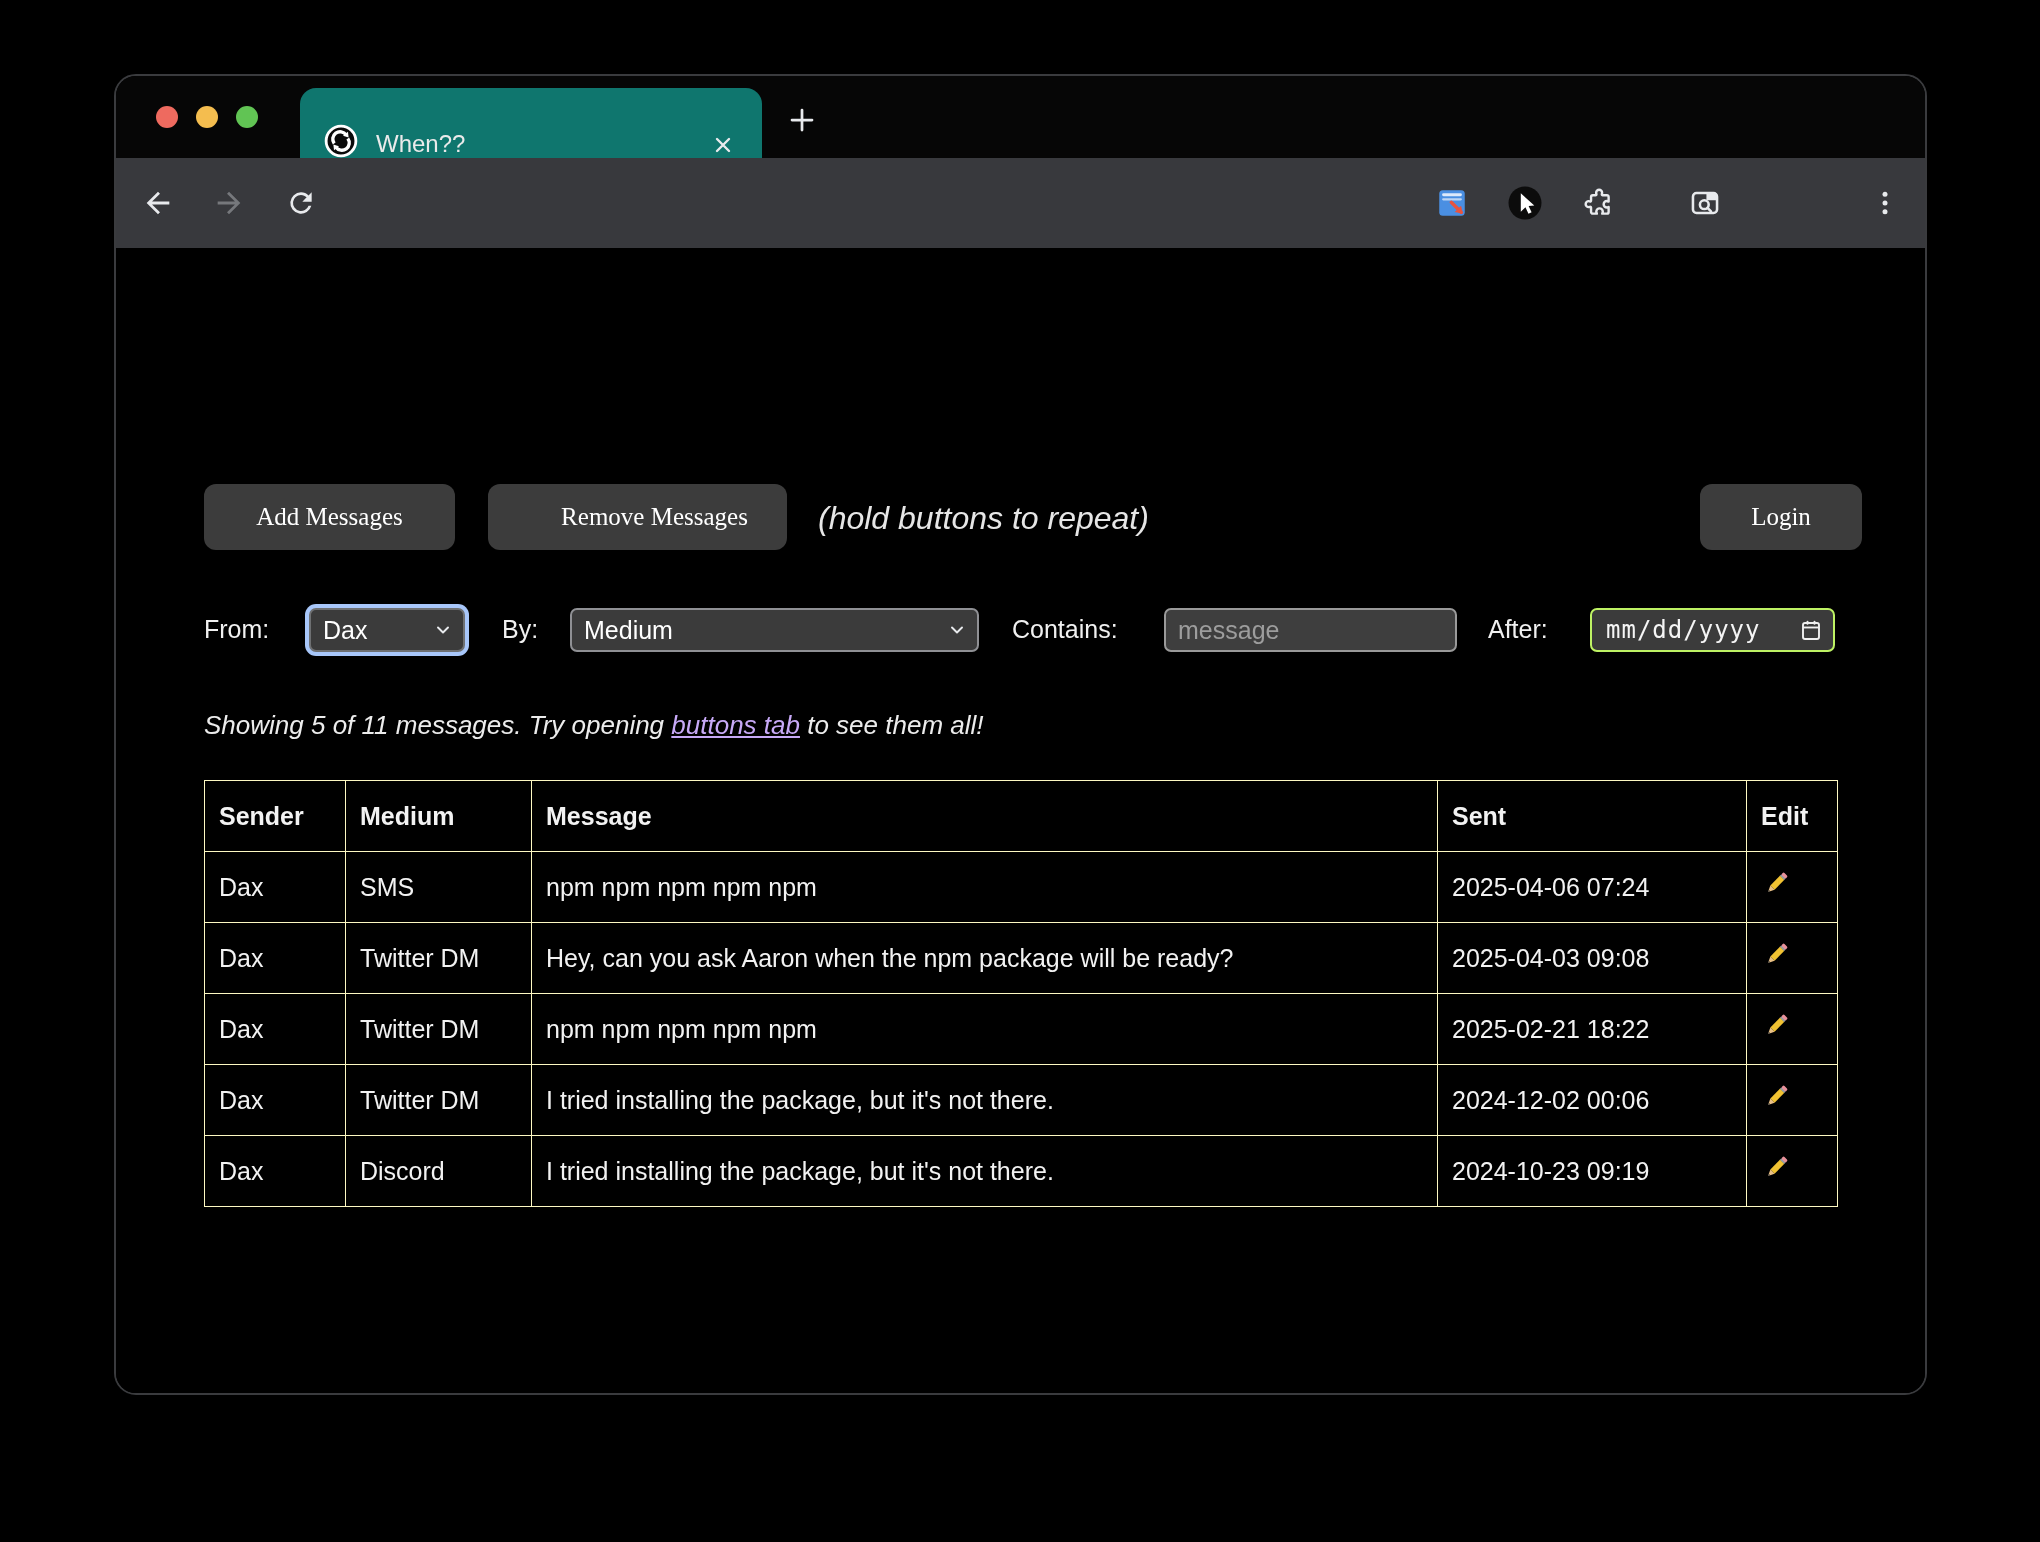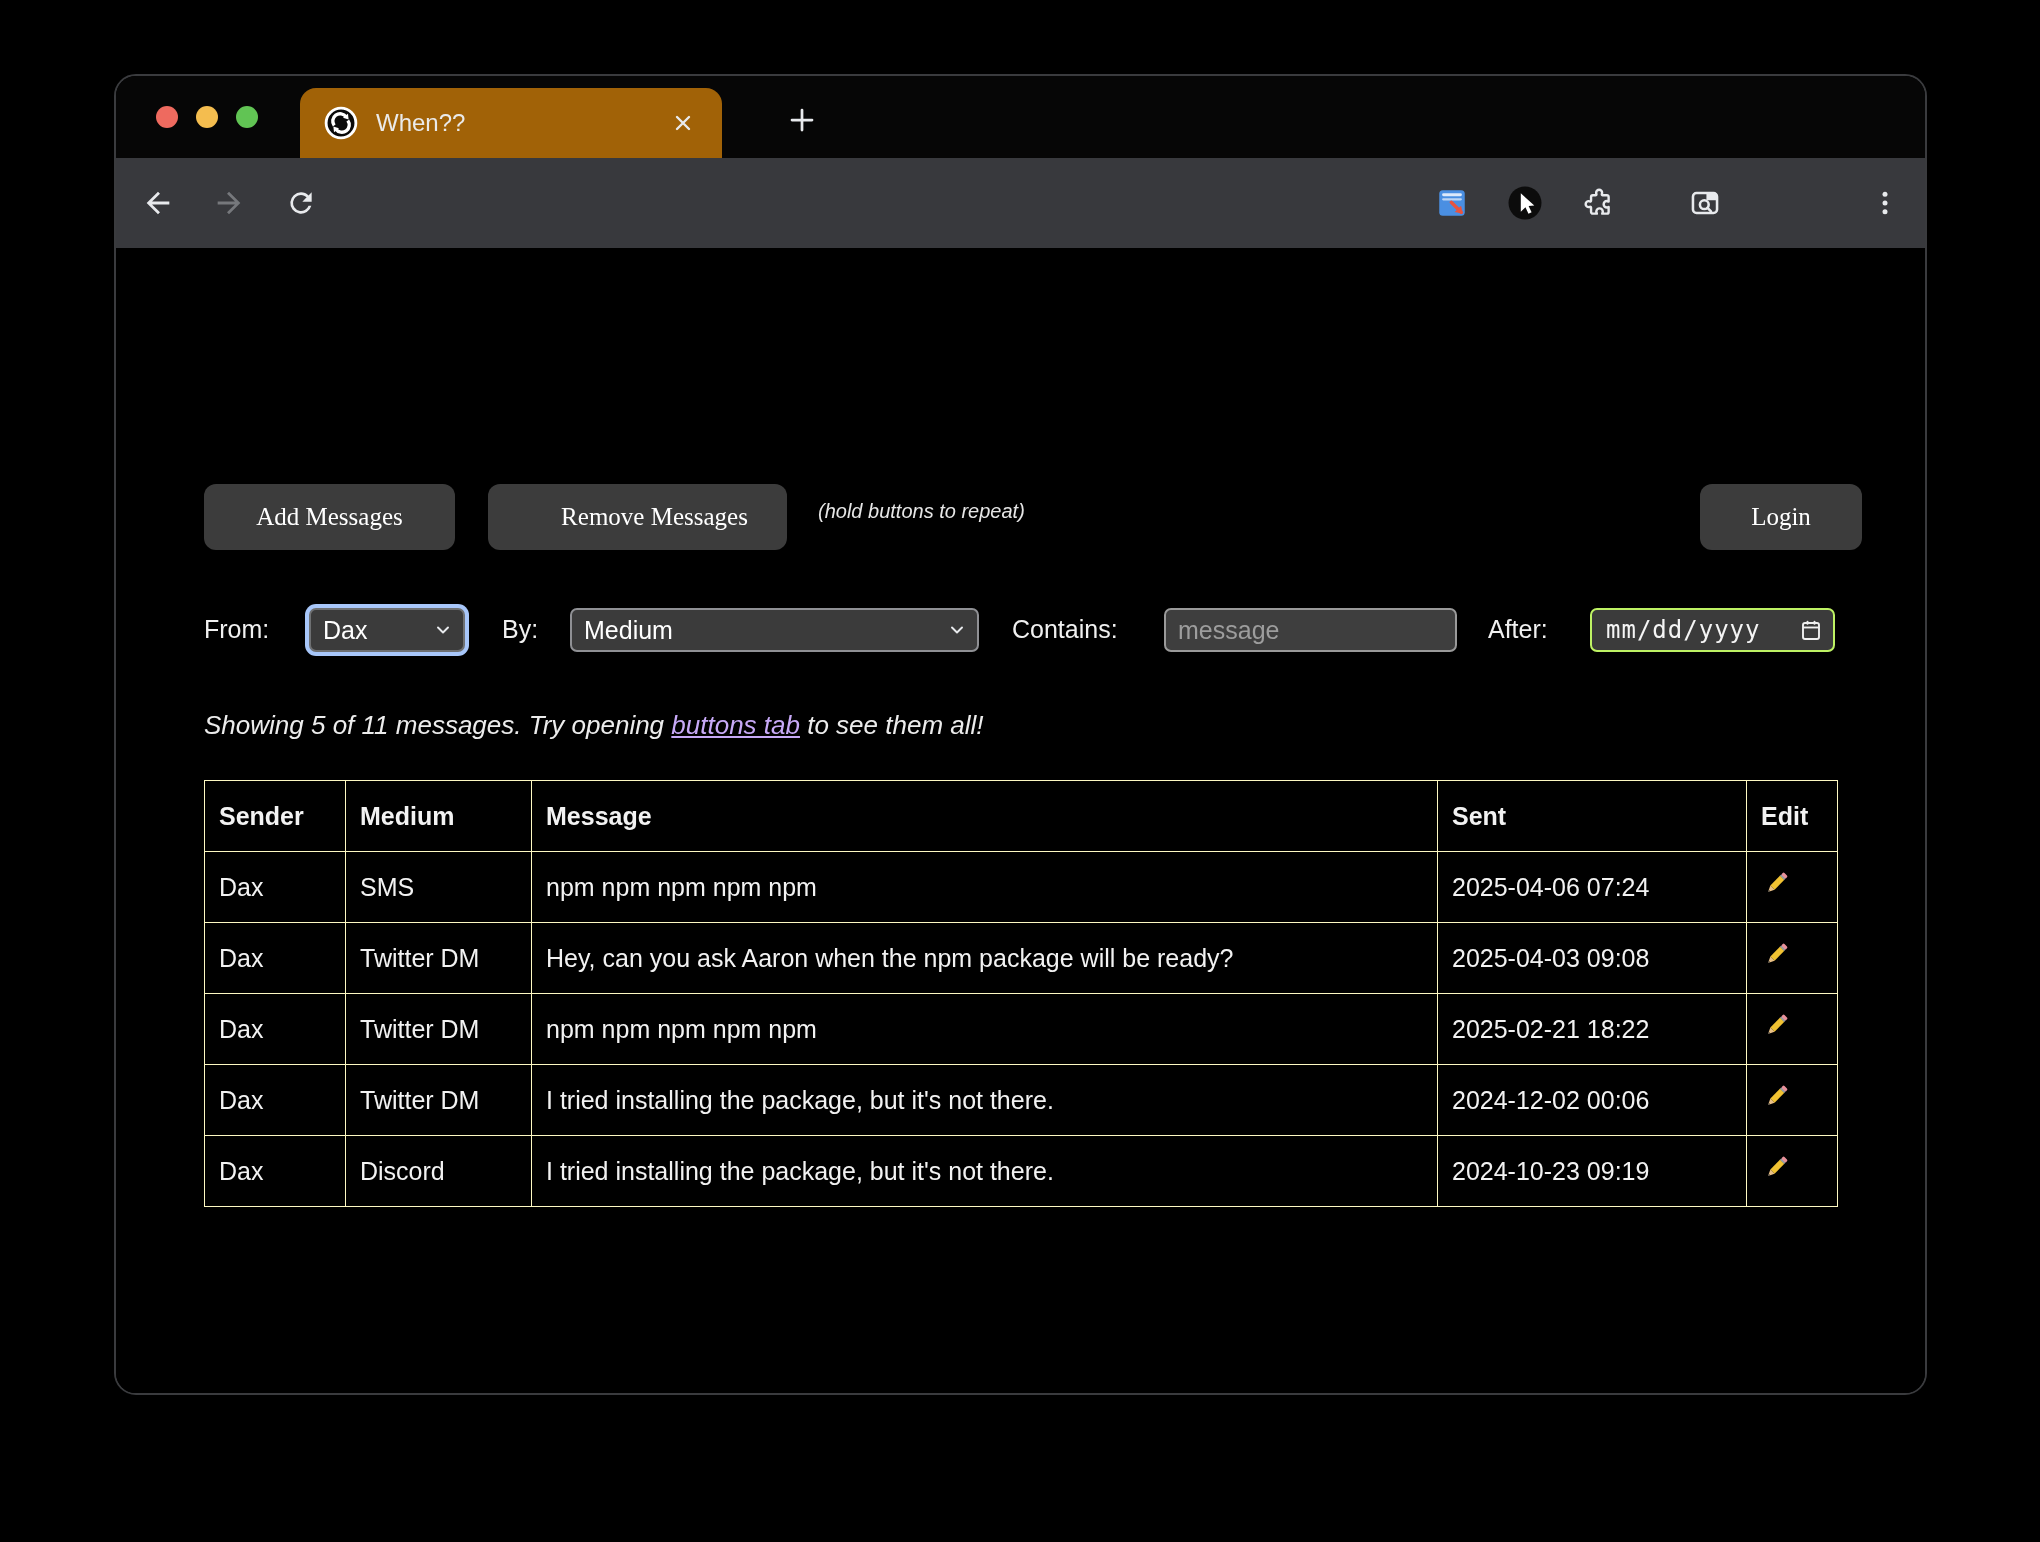--- a/index.html
+++ b/index.html
@@ -8,22 +8,22 @@
 
   .window { position:absolute; left:114px; top:74px; width:1813px; height:1321px;
             border:2px solid #3a3b3e; border-radius:22px; background:#000; overflow:hidden; }
 
   
   .tabstrip { position:absolute; left:0; top:0; width:100%; height:82px; background:#060606; }
   .traffic { position:absolute; top:30px; width:22px; height:22px; border-radius:50%; }
   .t-red { left:40px; background:#ee6a5f; }
   .t-yellow { left:80px; background:#f4bd4f; }
   .t-green { left:120px; background:#61c454; }
-  .tab { position:absolute; left:184px; top:12px; width:422px; height:70px; background:#a16207;
-         border-radius:16px 16px 0 0; display:flex; align-items:center; }
+  .tab { position:absolute; left:184px; top:12px; width:462px; height:70px; background:#0f766e;
+         border-radius:16px 16px 0 0; display:flex; align-items:flex-end; }
   .tab .favicon { margin-left:24px; width:34px; height:34px; flex:0 0 auto; }
   .tab .title { margin-left:18px; color:#eaeaea; font-size:24px; flex:1; white-space:nowrap;
                 overflow:hidden; }
   .tab .close { margin-right:26px; width:26px; height:26px; display:flex; align-items:center;
                 justify-content:center; cursor:pointer; }
   .newtab { position:absolute; left:666px; top:24px; width:40px; height:40px; display:flex;
             align-items:center; justify-content:center; cursor:pointer; }
 
   
   .toolbar { position:absolute; left:0; top:82px; width:100%; height:90px; background:#38393d; }
@@ -52,21 +52,21 @@
   .ic-menu { left:1749px; top:107px; }
 
   
   .page { position:absolute; left:0; top:172px; width:100%; height:1149px; background:#000;
           color:#f0f0f0; }
   .btn { position:absolute; top:236px; height:66px; background:#3c3c3c; border:none; color:#fff;
          border-radius:12px; font-size:25px; font-family:Liberation Serif, serif;
          font-weight:500; cursor:pointer; }
   .btn-add { left:88px; width:251px; }
   .btn-remove { left:372px; width:299px;padding-left:34px; }
-  .hint { position:absolute; left:702px; top:252px; font-size:20px; font-style:italic; color:#e6e6e6; }
+  .hint { position:absolute; left:702px; top:252px; font-size:32px; font-style:italic; color:#e6e6e6; }
   .btn-login { left:1584px; width:162px; }
 
   .filters { position:absolute; left:0; top:360px; width:100%; height:44px; font-size:25px; }
   .flabel { position:absolute; top:7px; color:#f0f0f0; }
   .lbl-from { left:88px; } .lbl-by { left:386px; } .lbl-contains { left:896px; } .lbl-after { left:1372px; }
   .select { position:absolute; top:0; height:44px; background:#3b3b3b; border:2px solid #8f9094;
             border-radius:7px; display:flex; align-items:center; color:#fff; cursor:pointer; }
   .select .val { margin-left:12px; flex:1; white-space:nowrap; overflow:hidden; }
   .select .chev { margin-right:10px; flex:0 0 auto; display:flex; }
   .sel-from { left:193px; width:156px; box-shadow:0 0 0 4px #a8c7fa; border-color:#6e7072; }

